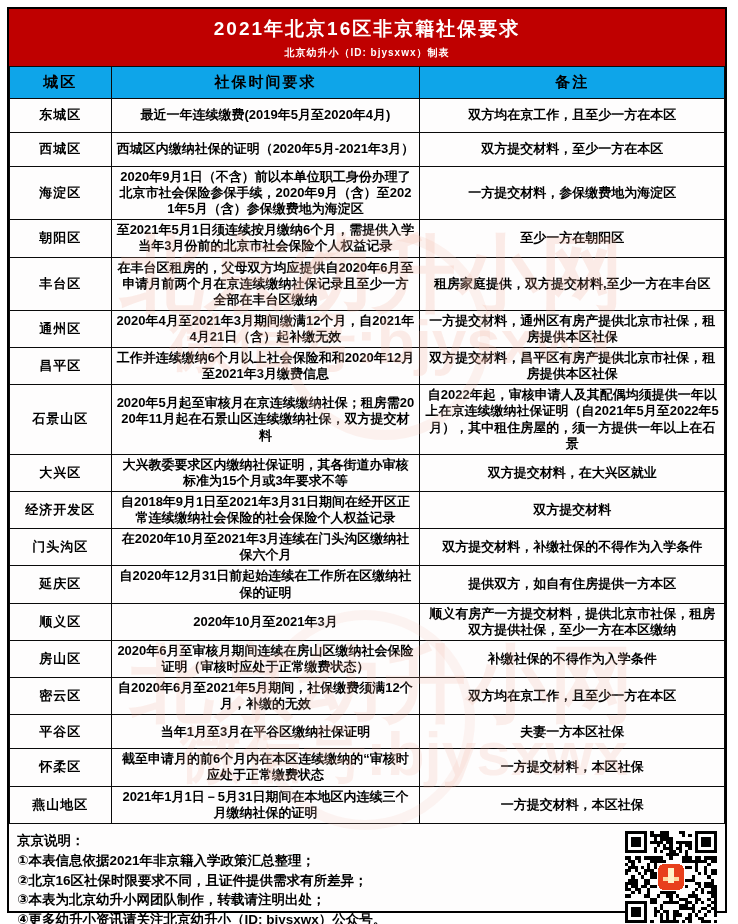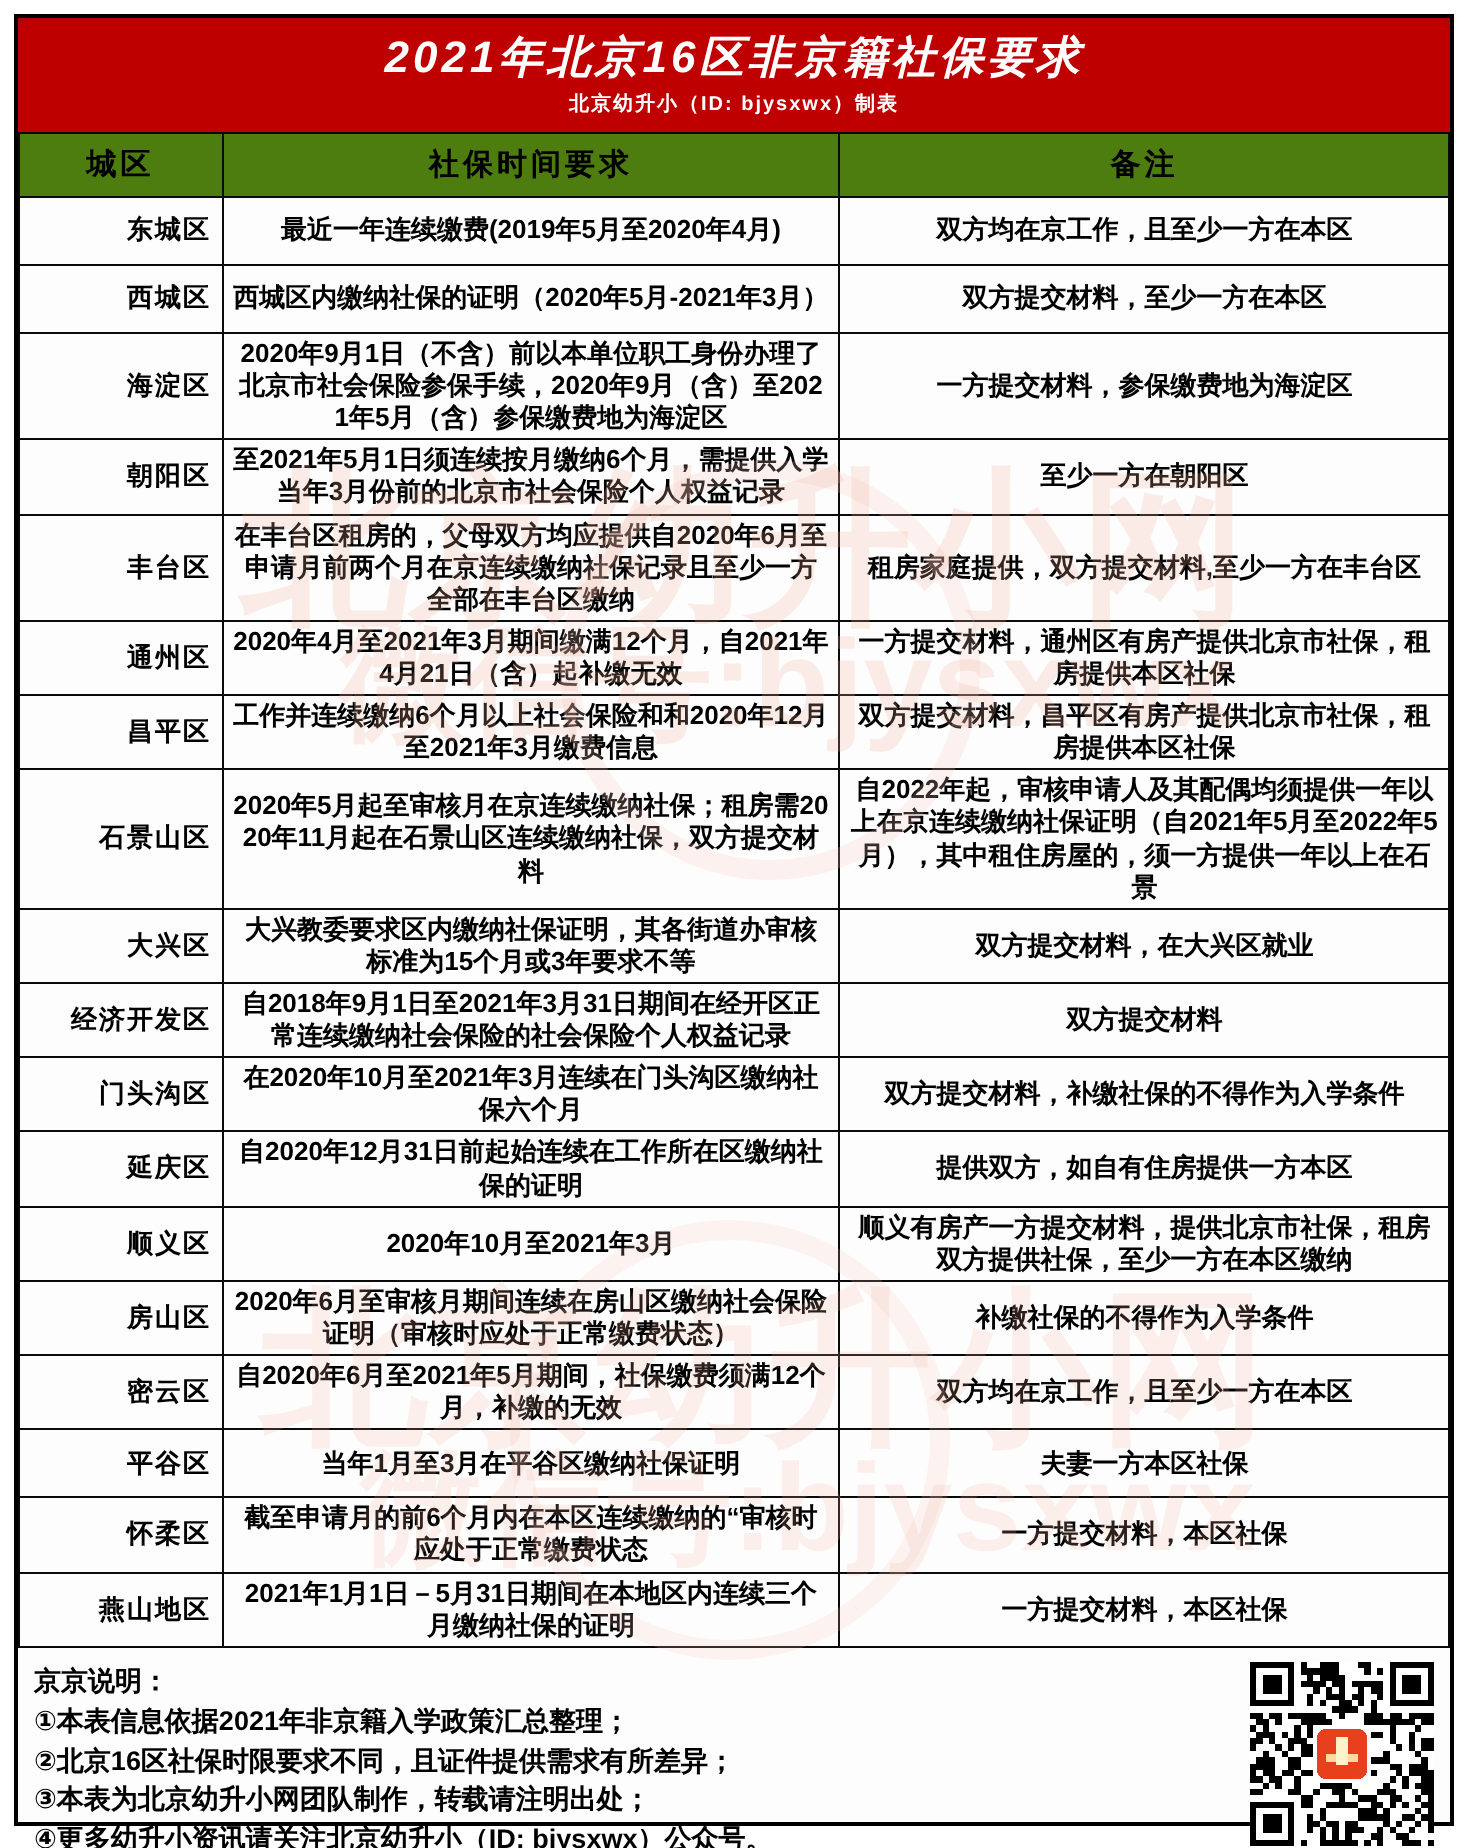--- a/index.html
+++ b/index.html
@@ -7,34 +7,34 @@
     position:relative;width:738px;height:924px;background:#fff;overflow:hidden;
     font-family:"Liberation Sans","DejaVu Sans",sans-serif;color:#000;
   }
   .sheet{
     position:absolute;left:7px;top:7px;width:720px;height:906px;
     border:2px solid #000;background:#fefdfd;
     display:flex;flex-direction:column;box-sizing:border-box;
   }
   
   .title-band{background:#bf0000;color:#fff;text-align:center;padding:7px 0 6px;flex:0 0 auto;}
-  .title-main{font-size:22px;font-weight:bold;letter-spacing:2px;line-height:26px;font-style:italic;}
+  .title-main{font-size:19px;font-weight:bold;letter-spacing:2px;line-height:26px;}
   .title-sub{font-size:10px;font-weight:bold;letter-spacing:1px;margin-top:3px;line-height:15px;}
   
   table{width:100%;border-collapse:collapse;table-layout:fixed;flex:0 0 auto;}
   th,td{border:1.5px solid #0a0a0a;box-sizing:border-box;}
   th{
-    background:#4d7c0f;font-size:15px;font-weight:bold;
+    background:#0ea5e9;font-size:15px;font-weight:bold;
     padding:6px 2px;text-align:center;letter-spacing:2px;
   }
   td{
     font-size:13px;font-weight:bold;text-align:center;vertical-align:middle;
     padding:2px 5px;line-height:1.24;height:34px;word-break:break-all;
   }
-  td.district{letter-spacing:1px;text-align:right;}
+  td.district{letter-spacing:1px;}
   
   .footer{flex:1 1 auto;display:flex;justify-content:space-between;padding:7px 4px 6px 8px;}
   .notes{font-size:13.5px;font-weight:bold;line-height:1.45;}
   .notes-title{margin-bottom:1px;}
   .note-line{white-space:nowrap;}
   .qr-block{display:flex;flex-direction:column;align-items:flex-end;padding-right:4px;flex:0 0 auto;}
   .qr-box{width:92px;height:92px;}
   
   .wm{
     position:absolute;pointer-events:none;white-space:nowrap;font-weight:bold;

